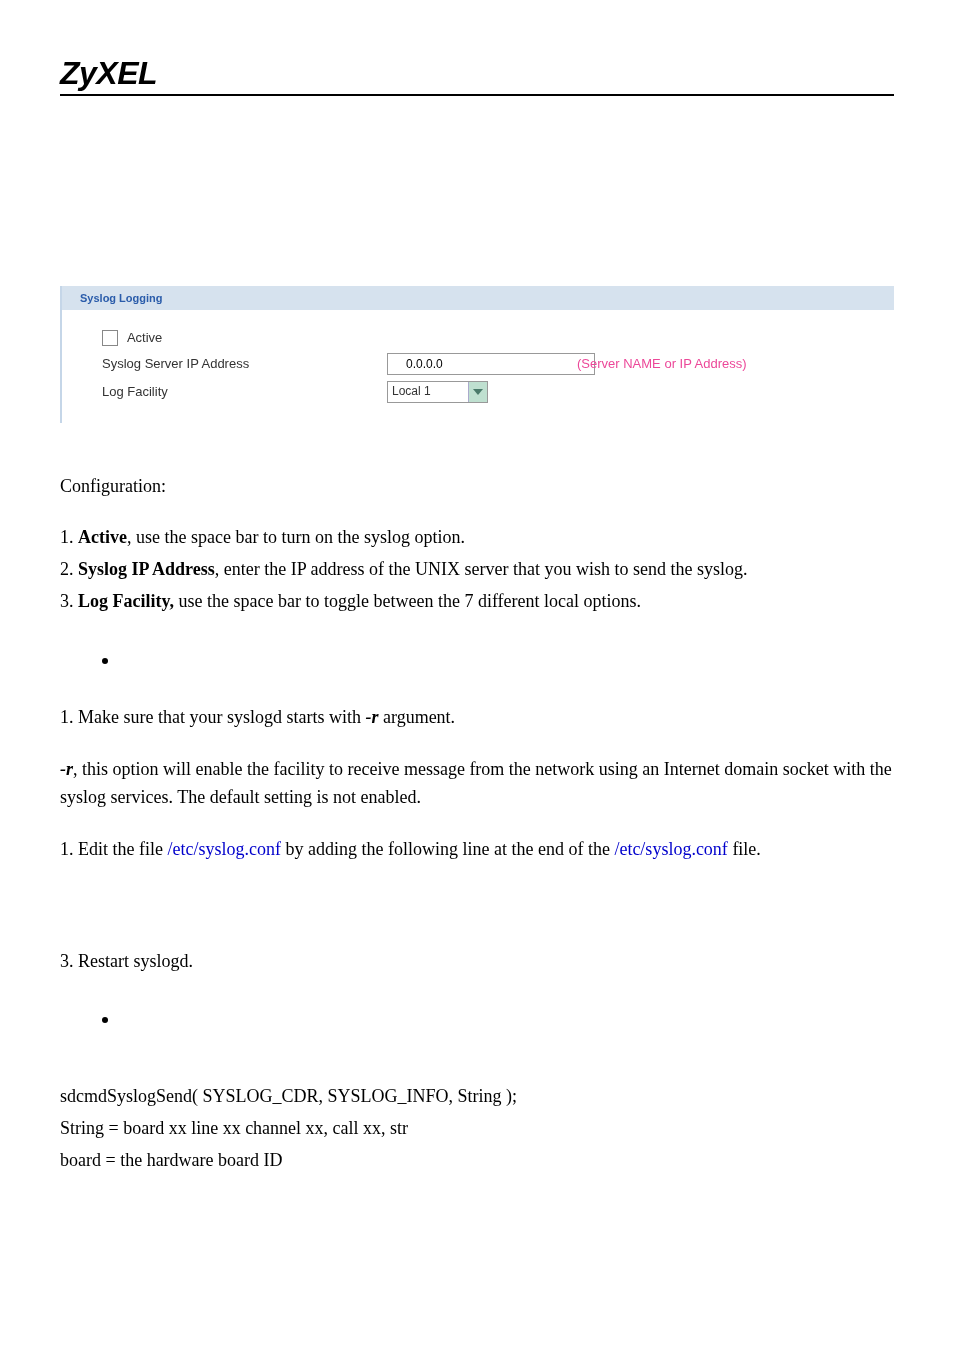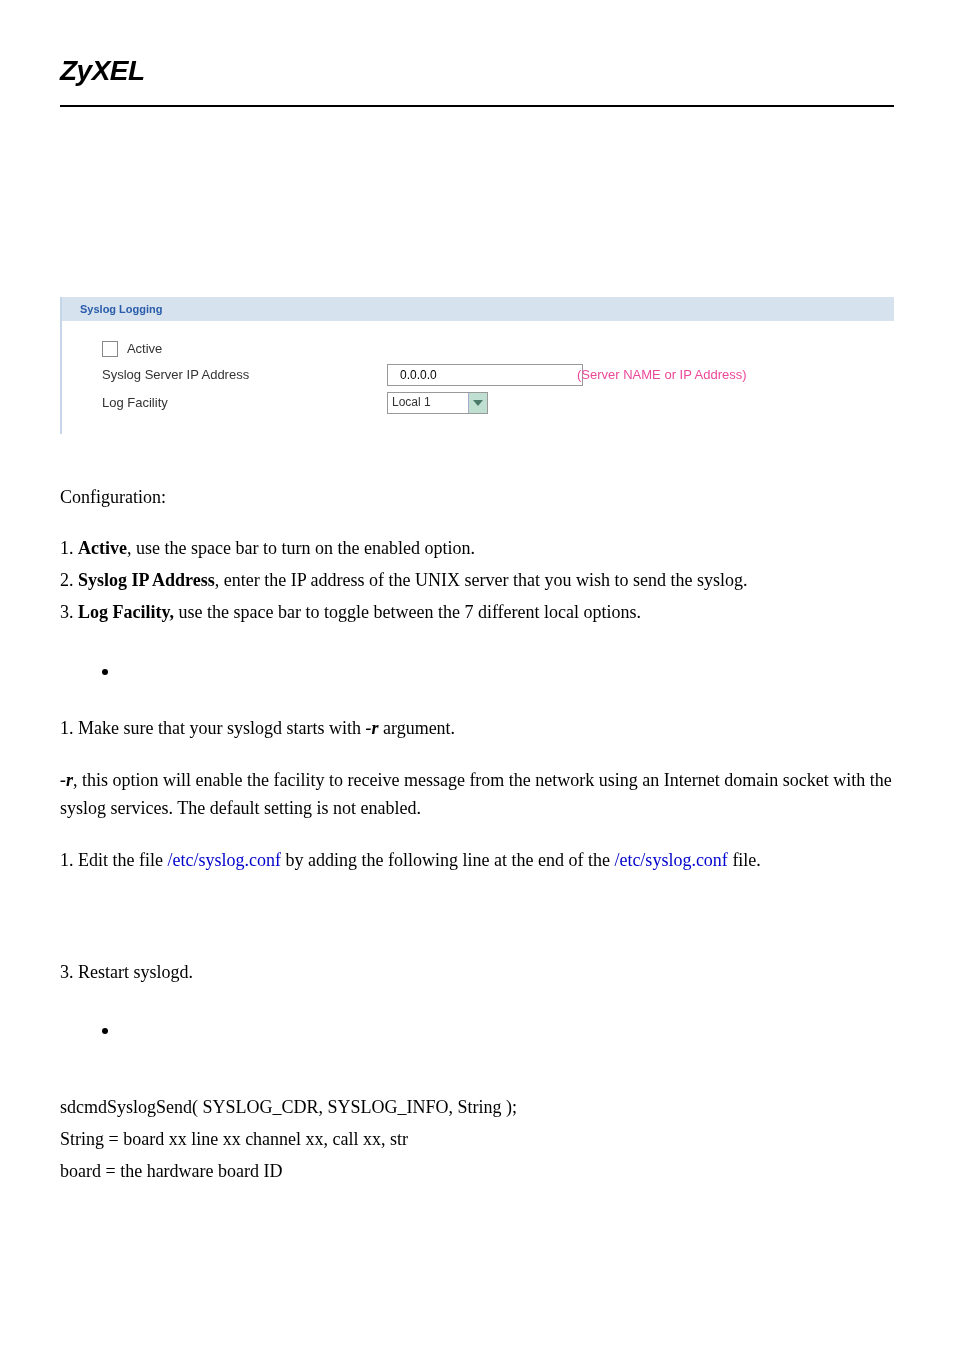--- a/index.html
+++ b/index.html
@@ -9,23 +9,23 @@
       background: #fff;
       width: 954px;
     }
     .page {
       padding: 55px 60px 40px 60px;
     }
     .logo {
       font-family: Arial, sans-serif;
       font-weight: bold;
       font-style: italic;
-      font-size: 28px;
+      font-size: 32px;
       letter-spacing: -0.5px;
-      margin-bottom: 18px;
+      margin-bottom: 2px;
     }
     .logo-rule {
       border: none;
       border-top: 2px solid #000;
       margin: 0 0 190px 0;
     }
     .panel {
       border-left: 2px solid #c5d6e8;
       margin-bottom: 50px;
       font-family: Verdana, Arial, sans-serif;
@@ -65,21 +65,21 @@
       background: #fff;
       vertical-align: middle;
       margin-right: 6px;
       position: relative;
       top: -1px;
     }
     .text-input {
       border: 1px solid #999;
       font-family: Verdana, Arial, sans-serif;
       font-size: 12px;
-      padding: 2px 12px;
+      padding: 2px 18px;
       width: 170px;
       height: 16px;
       background: #fff;
     }
     .select-wrap {
       display: inline-flex;
       border: 1px solid #999;
       font-family: Verdana, Arial, sans-serif;
       font-size: 12px;
       background: #fff;
@@ -167,21 +167,21 @@
             </span>
           </div>
         </div>
       </div>
     </div>
   </div>
 
   <div class="body-text">
     <p>Configuration:</p>
     <div class="spacer"></div>
-    <p>1. <b>Active</b><span>, use the space bar to turn on the enabled option.</span></p>
+    <p>1. <b>Active</b><span>, use the space bar to turn on the syslog option.</span></p>
     <p>2. <b>Syslog IP Address</b><span>, enter the IP address of the UNIX server that you wish to send the syslog.</span></p>
     <p>3. <b>Log Facility,</b><span> use the space bar to toggle between the 7 different local options.</span></p>
 
     <div class="bullet-item"><span class="bullet-dot"></span></div>
 
     <p><span>1. Make sure that your syslogd starts with </span><b><i>-r</i></b><span> argument.</span></p>
     <div class="spacer"></div>
     <p><b><i>-r</i></b><span>, this option will enable the facility to receive message from the network using an Internet domain socket with the syslog services. The default setting is not enabled.</span></p>
     <div class="spacer"></div>
     <p><span>1. Edit the file </span><span class="blue-link">/etc/syslog.conf</span><span> by adding the following line at the end of the </span><span class="blue-link">/etc/syslog.conf</span><span> file.</span></p>

